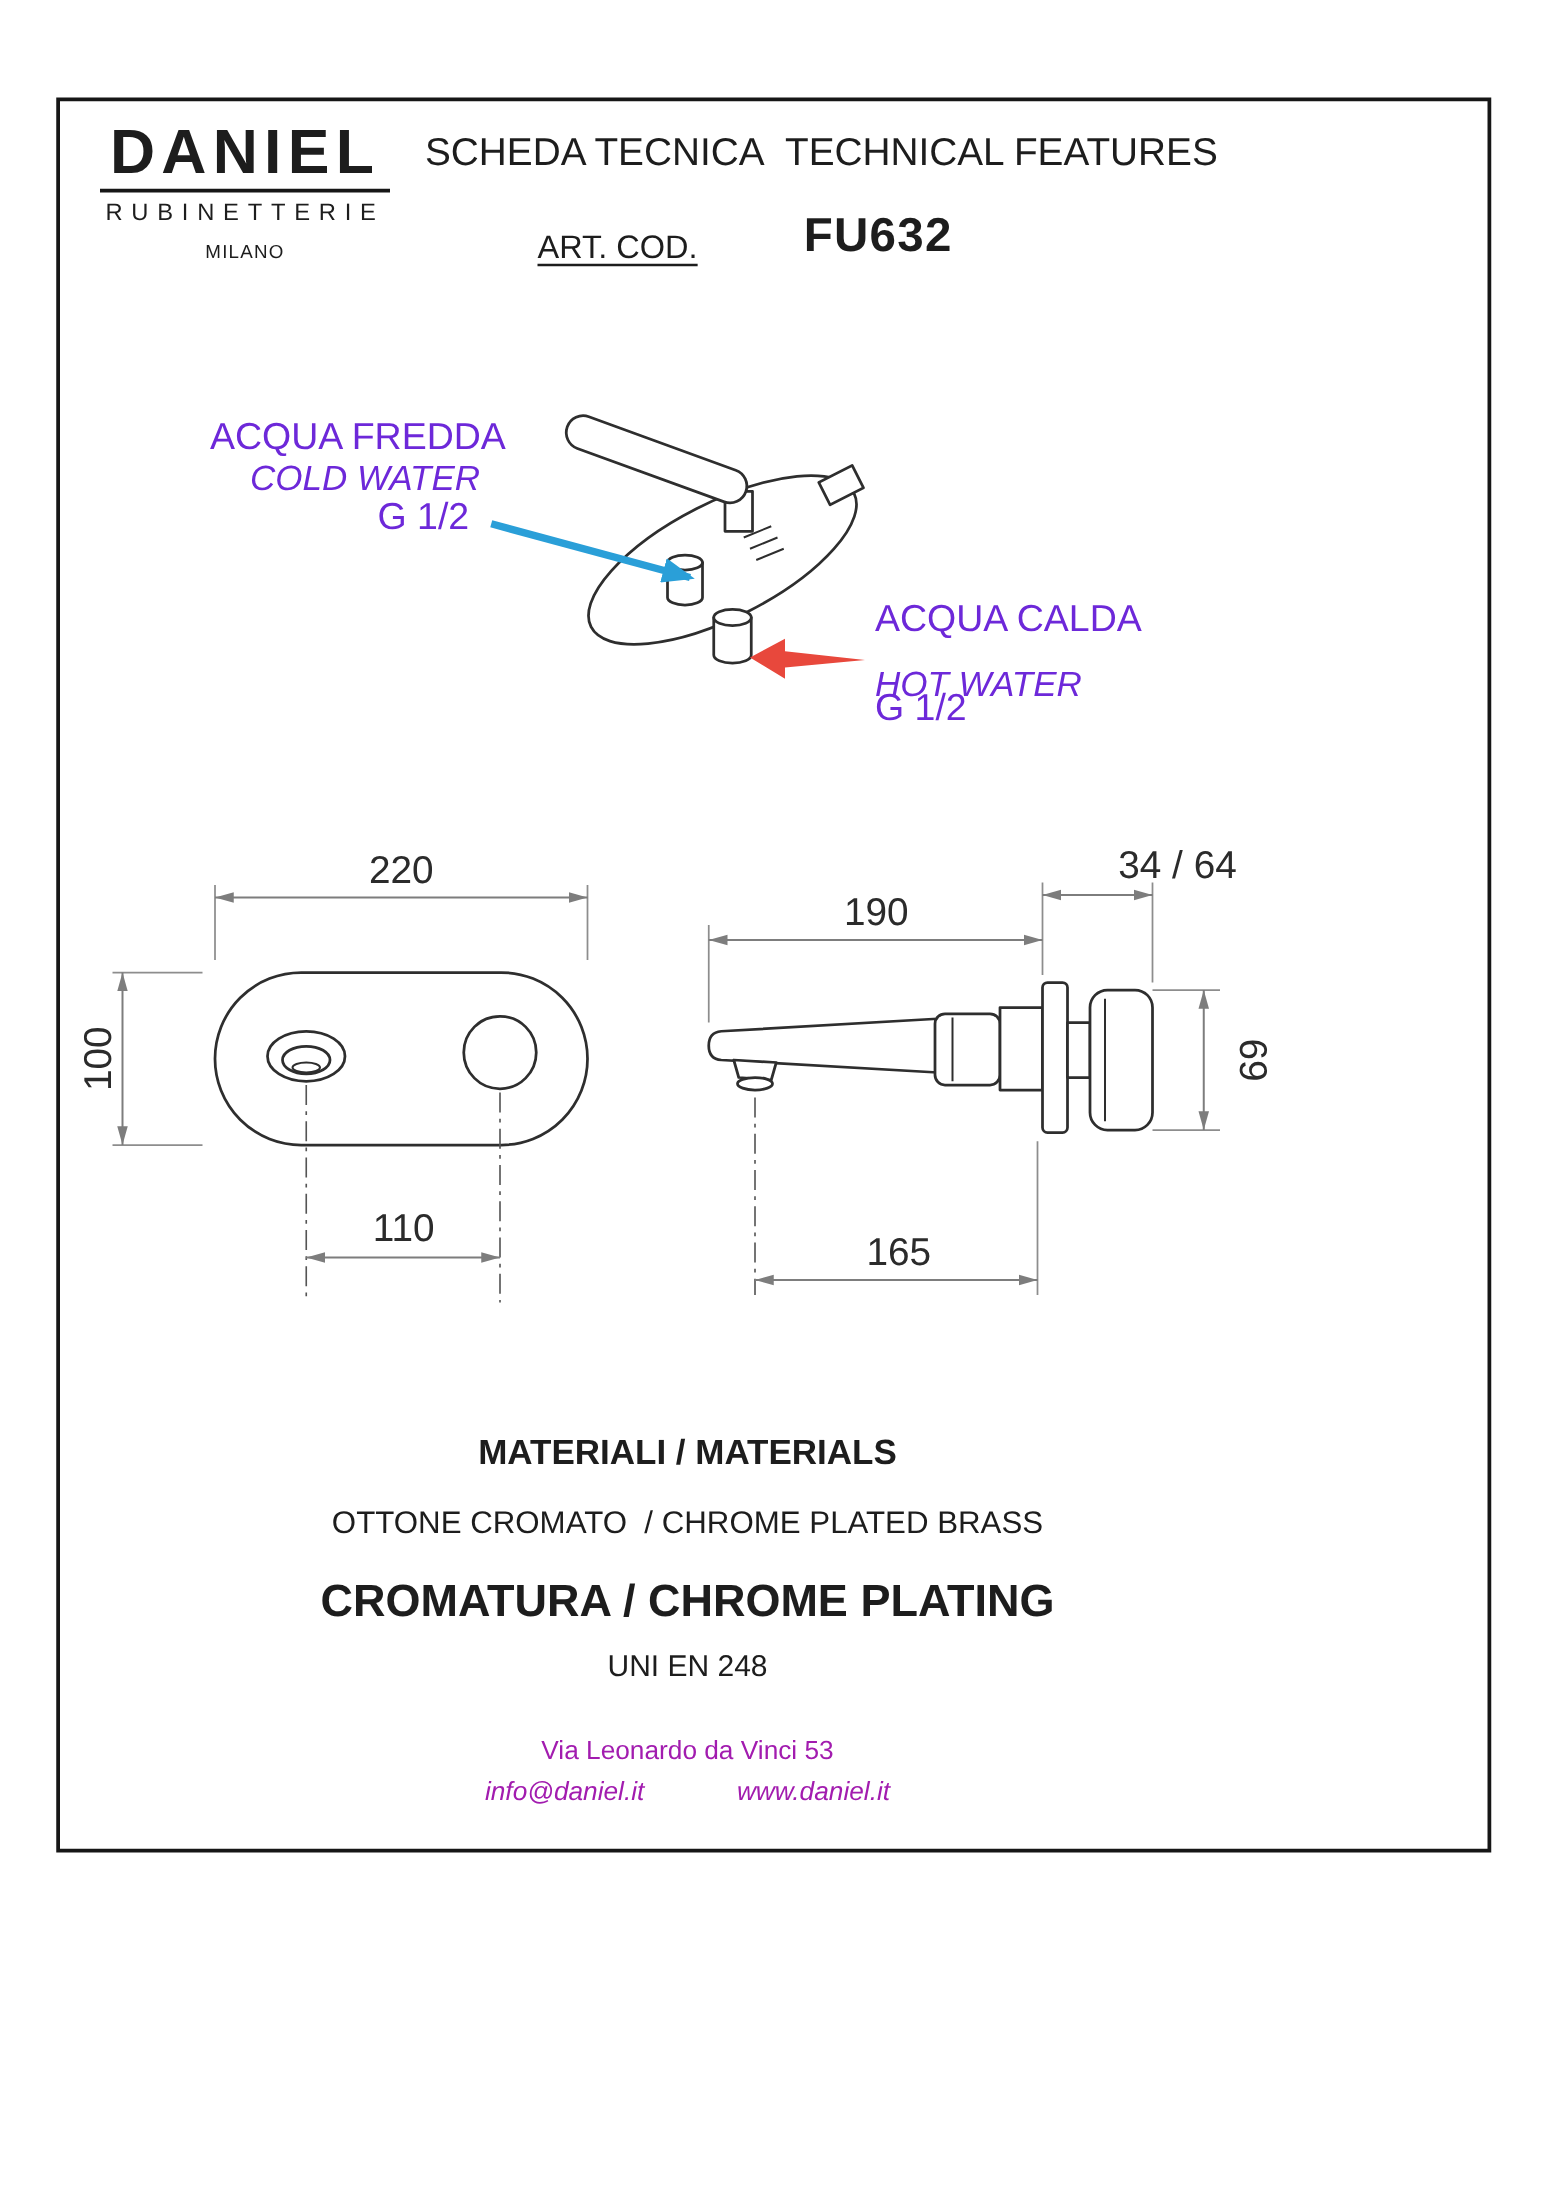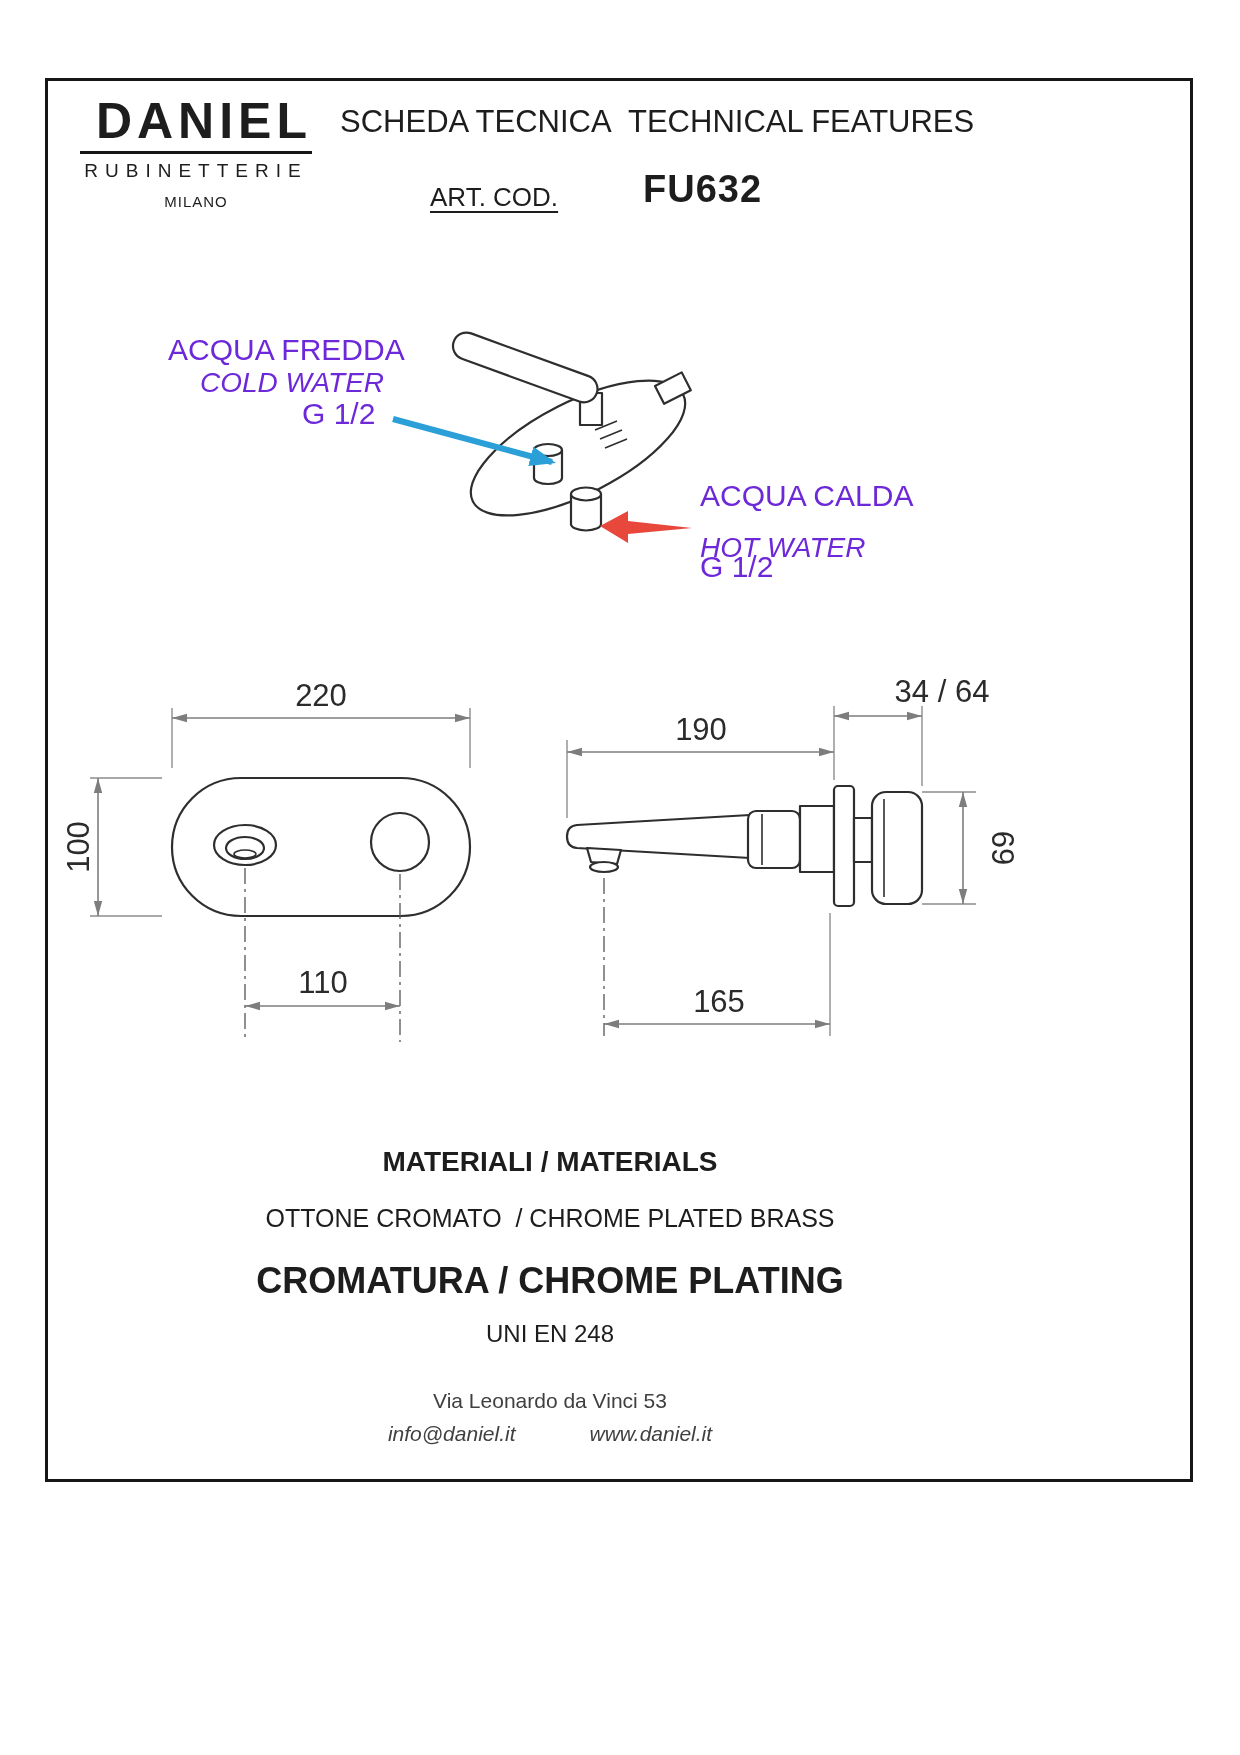--- a/index.html
+++ b/index.html
@@ -6,21 +6,21 @@
   body {
     width:1240px; height:1755px; background:#ffffff; position:relative;
     font-family:"Liberation Sans", sans-serif; color:#1d1d1d; overflow:hidden;
   }
   .abs { position:absolute; }
   .frame { left:45px; top:78px; width:1142px; height:1398px; border:3px solid #161616; }
 
   
   .logo { left:80px; top:96px; width:232px; }
   .logo-name { font-size:50px; font-weight:700; letter-spacing:5px; line-height:1;
-               text-align:right; padding-bottom:5px; border-bottom:3px solid #161616; }
+               text-align:center; padding-bottom:5px; border-bottom:3px solid #161616; }
   .logo-sub  { font-size:19px; letter-spacing:7px; margin-top:6px; text-align:center; }
   .logo-city { font-size:15px; margin-top:11px; text-align:center; letter-spacing:1px; }
 
   
   .title-it { left:340px; top:104px; font-size:31px; }
   .title-en { left:628px; top:104px; font-size:31px; }
   .art-label { left:430px; top:182px; font-size:26px; text-decoration:underline; text-underline-offset:5px; }
   .art-value { left:643px; top:168px; font-size:38px; font-weight:700; letter-spacing:1px; }
 
   
@@ -39,21 +39,21 @@
   .extline { stroke:#8d8d8d; stroke-width:1.4; fill:none; }
   .cline { stroke:#555555; stroke-width:1.3; fill:none; stroke-dasharray:16 5 3 5; }
   .dimtext { fill:#2b2b2b; font-size:31px; font-family:"Liberation Sans", sans-serif; }
 
   
   .centercol { left:45px; width:1010px; text-align:center; white-space:pre; }
   .mat-title { top:1146px; font-size:28px; font-weight:700; }
   .mat-body  { top:1204px; font-size:25px; }
   .plating   { top:1260px; font-size:36px; font-weight:700; }
   .standard  { top:1320px; font-size:24px; }
-  .footer-row { left:45px; width:1010px; display:flex; justify-content:center; font-size:21px; color:#404040; }
+  .footer-row { left:45px; width:1010px; display:flex; justify-content:center; font-size:21px; color:#a21caf; }
   .footer1 { top:1389px; gap:30px; }
   .footer2 { top:1422px; gap:74px;font-style:italic; }
 </style>
 </head>
 <body>
 
 <div class="abs frame"></div>
 
 <div class="abs logo">
   <div class="logo-name">DANIEL</div>

